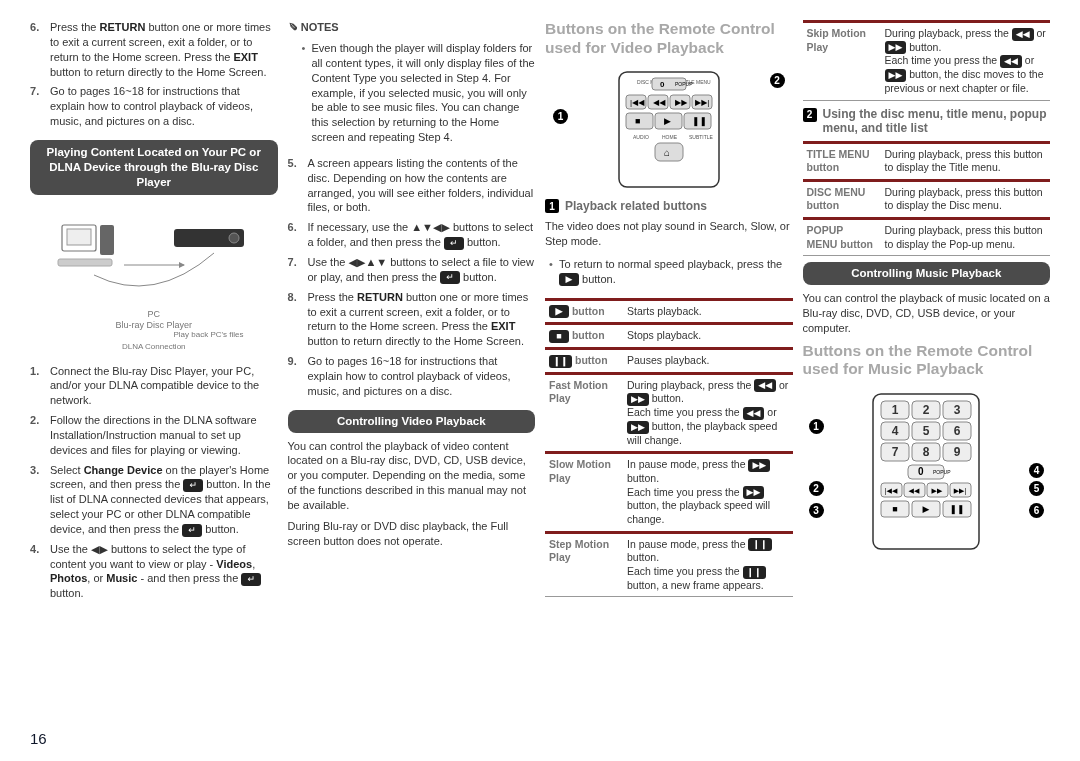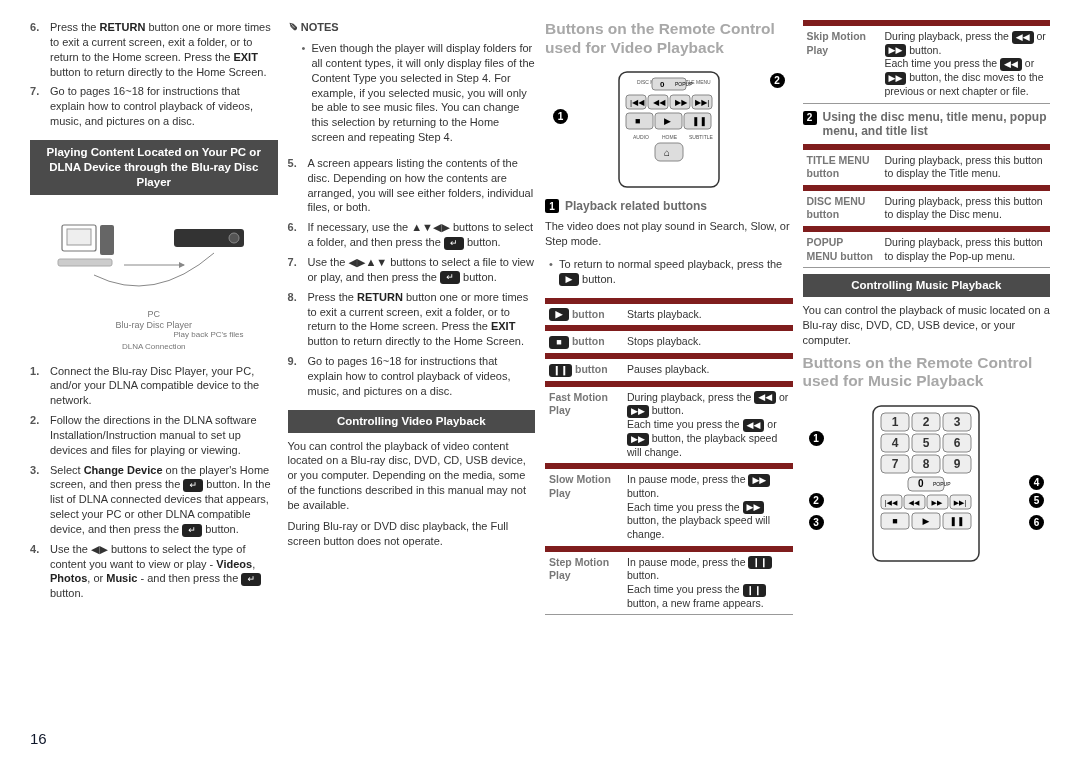--- a/index.html
+++ b/index.html
@@ -26,21 +26,21 @@
     display: flex;
     flex-direction: column;
     gap: 6px;
   }
   .section-header-dark {
     background: #4b4b4b;
     color: #fff;
     font-weight: bold;
     text-align: center;
     padding: 5px 4px;
-    border-radius: 0;
+    border-radius: 8px;
     font-size: 11.5px;
     line-height: 1.3;
   }
   .section-header-dark.narrow {
     padding: 4px 6px;
   }
   .big-gray-title {
     color: #a8a8a8;
     font-weight: bold;
     font-size: 15.5px;
@@ -139,21 +139,21 @@
     font-size: 9px;
     color: #777;
     text-align: center;
     line-height: 1.2;
   }
   table.btn-table {
     border-collapse: collapse;
     width: 100%;
   }
   table.btn-table td, table.btn-table th {
-    border-top: 6px solid #7f1d1d;
+    border-top: 3px solid #7f1d1d;
     border-bottom: 1px solid #999;
     padding: 4px 4px;
     vertical-align: top;
     font-size: 10.5px;
     line-height: 1.3;
   }
   table.btn-table td:first-child {
     color: #777;
     font-weight: bold;
     width: 70px;

